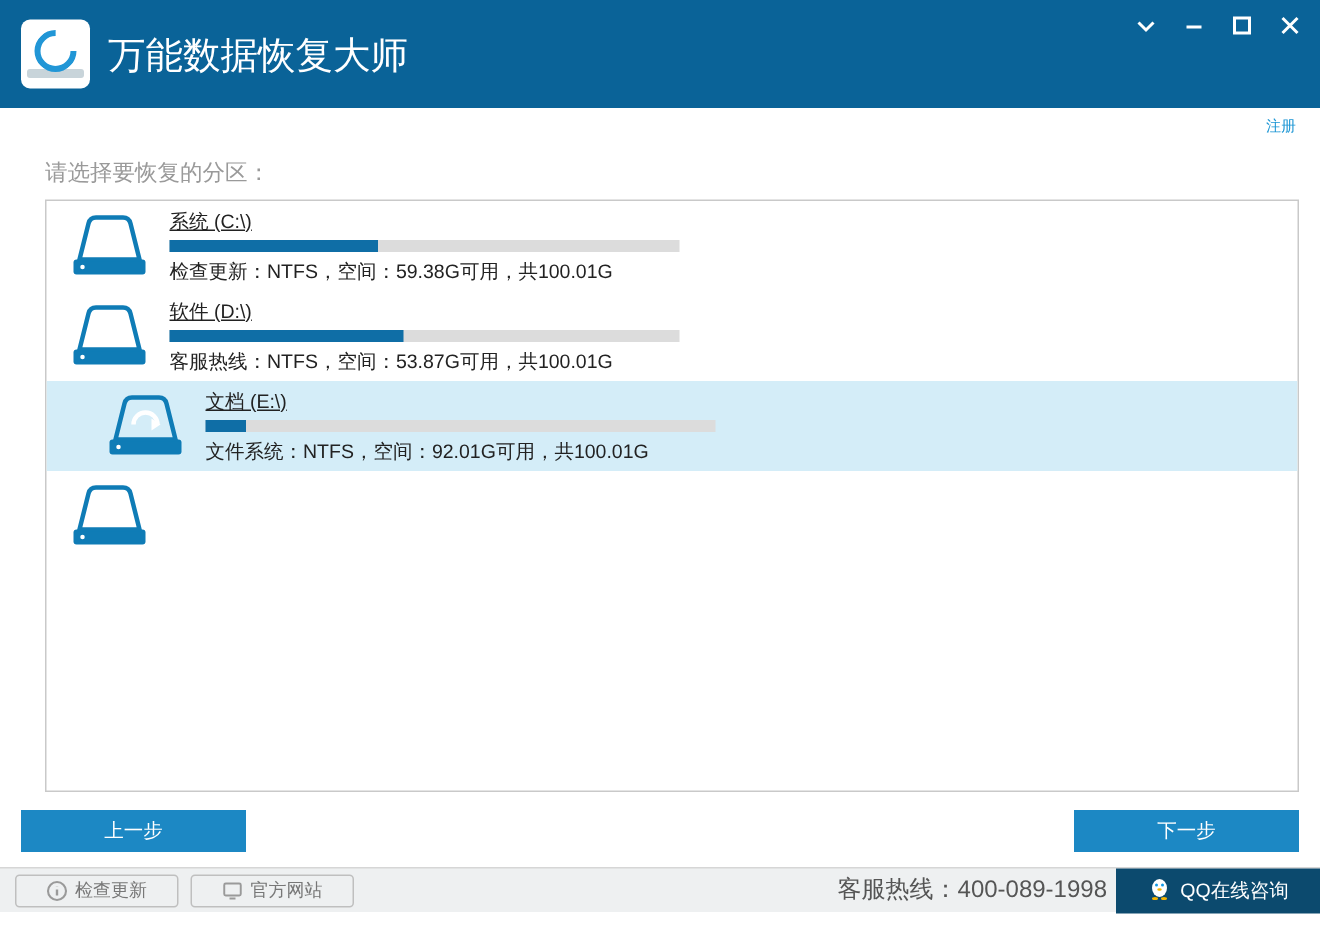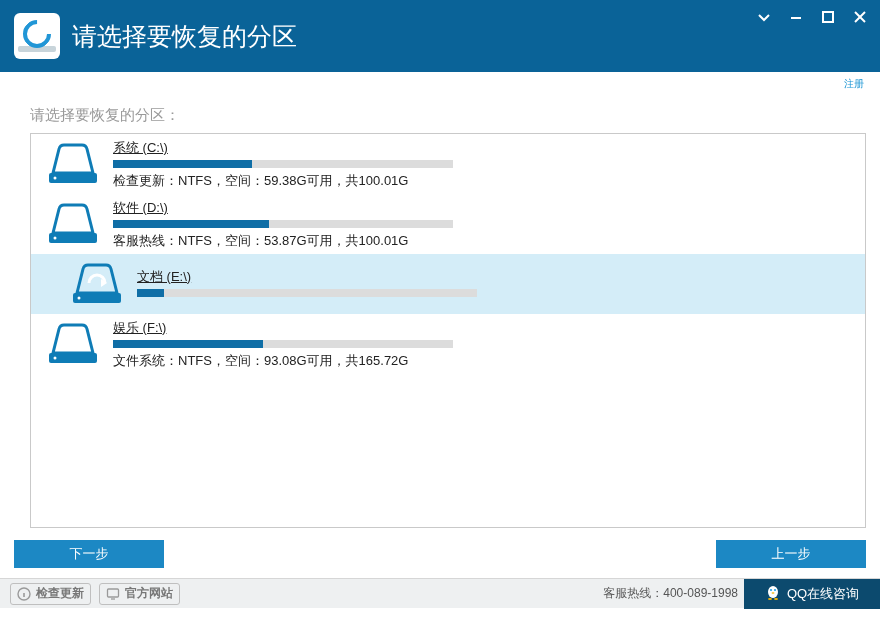--- a/index.html
+++ b/index.html
@@ -27,35 +27,35 @@
 .part-info { flex: 1; }
 .part-name { font-size: 13px; color: #222; margin-bottom: 3px; text-decoration: underline; }
 .progress-track { width: 340px; height: 8px; background: #dcdcdc; position: relative; margin-bottom: 4px; }
 .progress-fill { height: 100%; background: #0f6ea6; }
 .part-detail { font-size: 13px; color: #222; }
 
 .nav-row { display: flex; justify-content: space-between; padding: 12px 14px 10px 14px; }
 .nav-btn { width: 150px; height: 28px; background: #1c88c4; color: #fff; font-size: 13px; display: flex; align-items: center; justify-content: center; cursor: pointer; border: none; }
 
 .footer { height: 30px; background: #eef0f1; border-top: 1px solid #d6d6d6; display: flex; align-items: center; padding: 0 0 0 10px; position: relative; }
-.foot-btn { border: 1px solid #bfbfbf; border-radius: 3px; height: 22px; padding: 0 6px; display: flex; align-items: center; gap: 5px; color: #777; font-size: 12px; margin-right: 8px; cursor: pointer; background: transparent; font-weight: bold; }
+.foot-btn { border: 1px solid #bfbfbf; border-radius: 3px; height: 22px; padding: 0 20px; display: flex; align-items: center; gap: 5px; color: #777; font-size: 12px; margin-right: 8px; cursor: pointer; background: transparent; }
 .foot-icon { display: inline-flex; }
-.hotline { position: absolute; right: 142px; font-size: 12px; color: #555; }
+.hotline { position: absolute; right: 142px; font-size: 16px; color: #555; }
 .qq-btn { position: absolute; right: 0; top: 0; height: 30px; width: 136px; background: #0c4a6e; color: #fff; font-size: 13px; display: flex; align-items: center; justify-content: center; gap: 6px; cursor: pointer; }
 .qq-icon { width: 16px; height: 18px; }
 </style>
 </head>
 <body>
 
 <div class="titlebar">
   <div class="app-icon">
     <div class="app-icon-circle"></div>
     <div class="app-icon-base"></div>
   </div>
-  <div class="app-title">请选择要恢复的分区</div>
+  <div class="app-title">万能数据恢复大师</div>
   <div class="win-controls">
     <div class="win-btn">
         <svg width="14" height="14" viewBox="0 0 14 14">
           <path d="M2 5 L7 10 L12 5" stroke="#fff" stroke-width="2" fill="none"></path>
         </svg>
       </div>
     <div class="win-btn">
         <svg width="14" height="14" viewBox="0 0 14 14">
           <line x1="2" y1="8" x2="12" y2="8" stroke="#fff" stroke-width="2"></line>
         </svg>
@@ -119,44 +119,38 @@
 <path d="M6 30 L12 6 Q13 2 17 2 L35 2 Q39 2 40 6 L46 30 Z" fill="none" stroke="#0f7cb6" stroke-width="3"></path>
 <path d="M18 20 A8 8 0 1 1 34 20" fill="none" stroke="#fff" stroke-width="3"></path>
 <path d="M30 16 L36 20 L30 24 Z" fill="#fff"></path>
 <circle cx="8" cy="35" r="1.5" fill="#fff"></circle>
 </svg>
     <div class="part-info">
       <div class="part-name">文档 (E:\)</div>
       <div class="progress-track">
         <div class="progress-fill" style="width:8%"></div>
       </div>
+      <div class="part-detail">文件系统：NTFS，空间：92.01G可用，共100.01G</div>
     </div>
       </div>
       <div class="part-row">
         <svg class="drive-icon" viewBox="0 0 52 42">
 <rect x="2" y="30" width="48" height="10" rx="2" class="drive-svg-body"></rect>
 <path d="M6 30 L12 6 Q13 2 17 2 L35 2 Q39 2 40 6 L46 30 Z" fill="none" stroke="#0f7cb6" stroke-width="3"></path>
 <path d="M18 20 A8 8 0 1 1 34 20" fill="none" stroke="#fff" stroke-width="3"></path>
 <path d="M30 16 L36 20 L30 24 Z" fill="#fff"></path>
 <circle cx="8" cy="35" r="1.5" fill="#fff"></circle>
 </svg>
-    <div class="part-info">
-      <div class="part-name">娱乐 (F:\)</div>
-      <div class="progress-track">
-        <div class="progress-fill" style="width:44%"></div>
-      </div>
-      <div class="part-detail">文件系统：NTFS，空间：93.08G可用，共165.72G</div>
-    </div>
       </div>
     </div>
 </div>
 
 <div class="nav-row">
+  <button class="nav-btn">上一步</button>
   <button class="nav-btn">下一步</button>
-  <button class="nav-btn">上一步</button>
 </div>
 
 <div class="footer">
   <button class="foot-btn">
     <span class="foot-icon">
         <svg width="14" height="14" viewBox="0 0 14 14">
           <circle cx="7" cy="7" r="6" stroke="#9a9a9a" stroke-width="1.4" fill="none"></circle>
           <line x1="7" y1="4" x2="7" y2="4.1" stroke="#9a9a9a" stroke-width="1.6"></line>
           <line x1="7" y1="6" x2="7" y2="10" stroke="#9a9a9a" stroke-width="1.6"></line>
         </svg>

